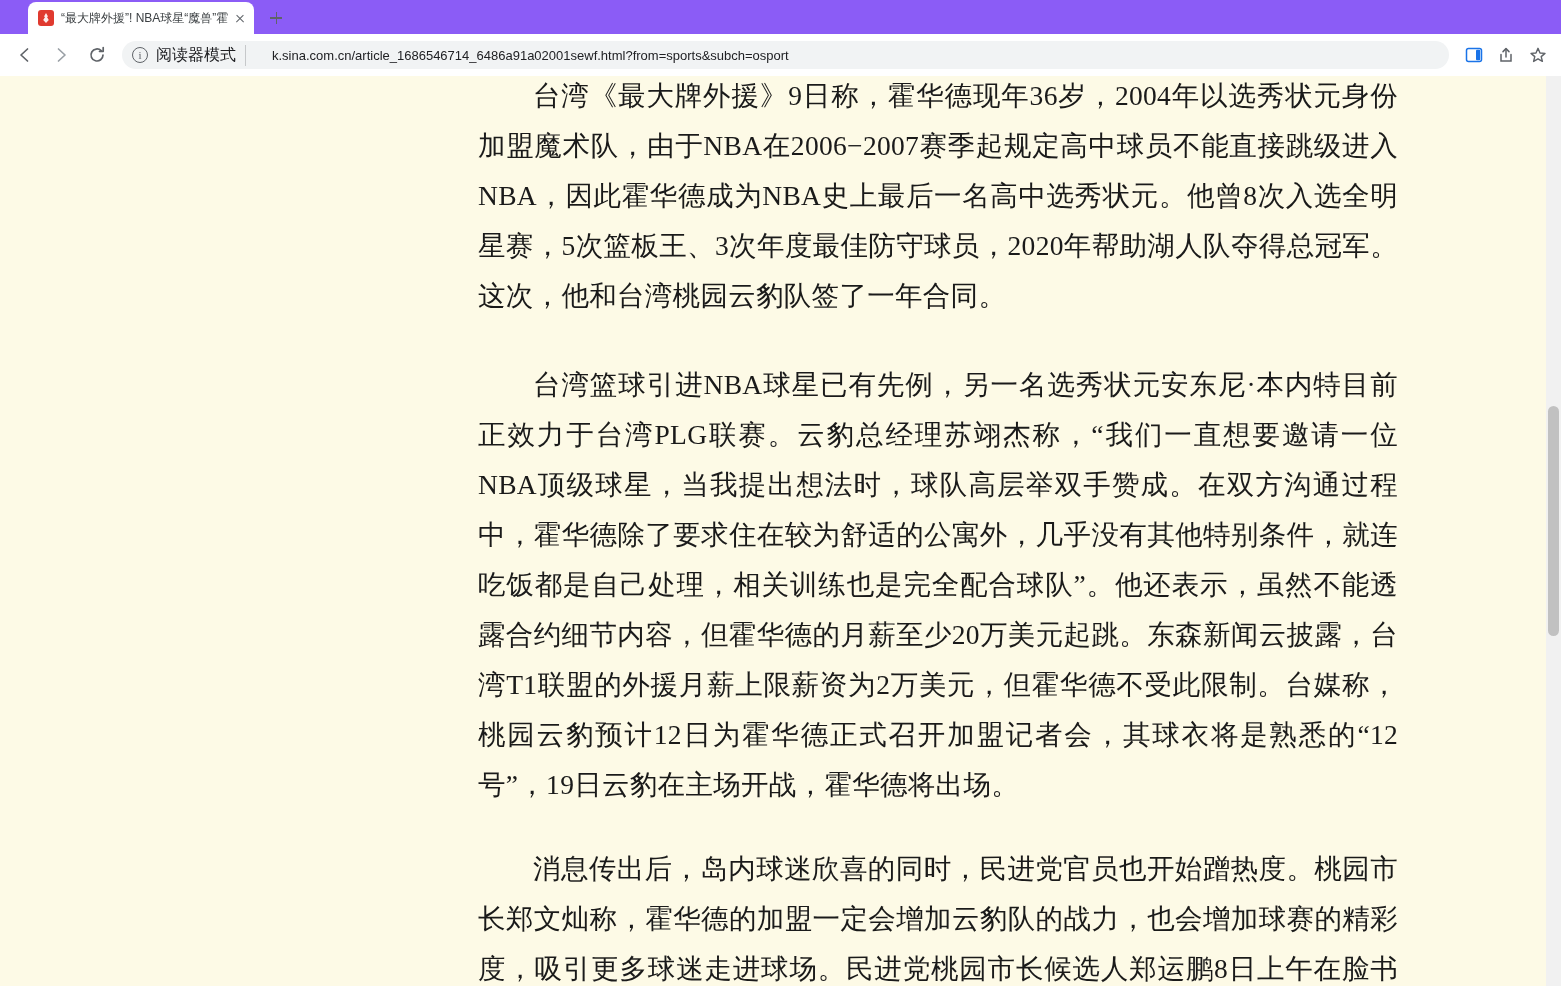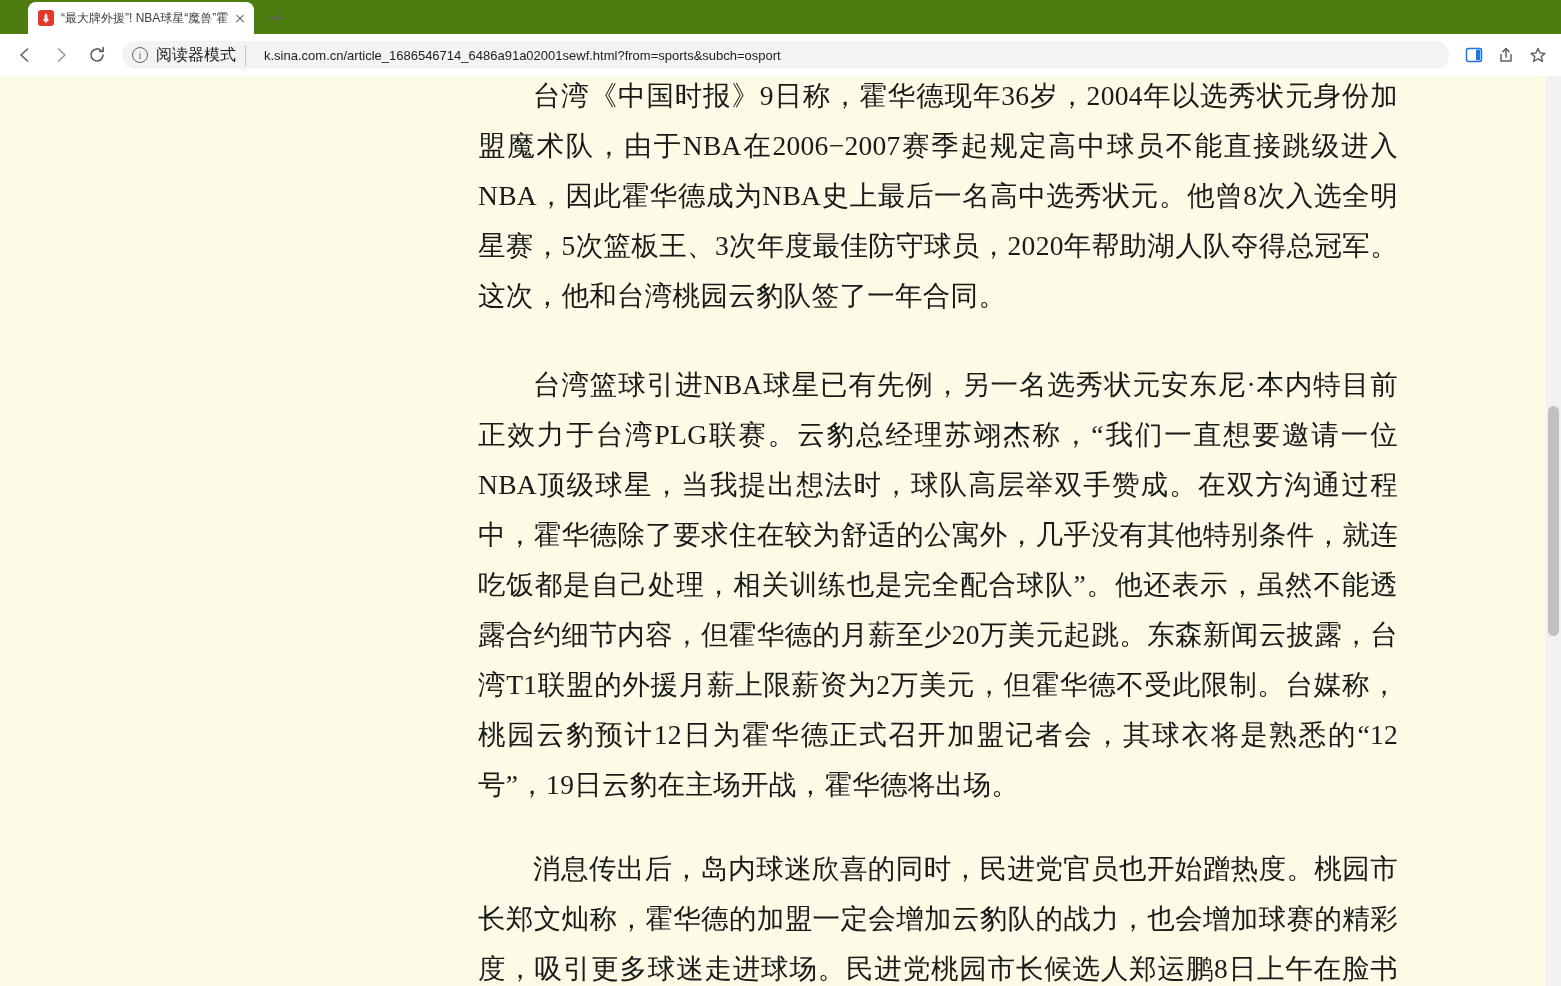--- a/index.html
+++ b/index.html
@@ -18,21 +18,21 @@
   .browser {
     width: 1561px;
     height: 986px;
     display: flex;
     flex-direction: column;
     background: #dee1e6;
   }
 
   .tabstrip {
     height: 34px;
-    background: #4d7c0f;
+    background: #8b5cf6;
     display: flex;
     align-items: flex-end;
     padding: 0;
     position: relative;
   }
   .tab {
     height: 32px;
     min-width: 200px;
     max-width: 230px;
     background: #ffffff;
@@ -150,21 +150,21 @@
     color: #202124;
     margin-left: 8px;
     padding-right: 9px;
     border-right: 1px solid #c6c8ca;
     flex: 0 0 auto;
     white-space: nowrap;
   }
   .omnibox-url {
     font-size: 13px;
     color: #202124;
-    margin-left: 18px;
+    margin-left: 26px;
     white-space: nowrap;
     overflow: hidden;
     text-overflow: ellipsis;
     flex: 1 1 auto;
   }
   .tb-right {
     display: flex;
     align-items: center;
     flex: 0 0 auto;
   }
@@ -279,21 +279,21 @@
       <div class="tb-icon">
         <svg width="18" height="18" viewBox="0 0 18 18">
           <path d="M9 2.3 L11 7 L16 7.4 L12.2 10.6 L13.4 15.4 L9 12.8 L4.6 15.4 L5.8 10.6 L2 7.4 L7 7 Z" fill="none" stroke="#5f6368" stroke-width="1.4" stroke-linejoin="round"></path>
         </svg>
       </div>
     </div>
   </div>
 
   <div class="viewport">
     <div class="article">
-      <p>台湾《中国时报》9日称，霍华德现年36岁，2004年以选秀状元身份加盟魔术队，由于NBA在2006−2007赛季起规定高中球员不能直接跳级进入NBA，因此霍华德成为NBA史上最后一名高中选秀状元。他曾8次入选全明星赛，5次篮板王、3次年度最佳防守球员，2020年帮助湖人队夺得总冠军。这次，他和台湾桃园云豹队签了一年合同。</p>
+      <p>台湾《最大牌外援》9日称，霍华德现年36岁，2004年以选秀状元身份加盟魔术队，由于NBA在2006−2007赛季起规定高中球员不能直接跳级进入NBA，因此霍华德成为NBA史上最后一名高中选秀状元。他曾8次入选全明星赛，5次篮板王、3次年度最佳防守球员，2020年帮助湖人队夺得总冠军。这次，他和台湾桃园云豹队签了一年合同。</p>
       <p>台湾篮球引进NBA球星已有先例，另一名选秀状元安东尼·本内特目前正效力于台湾PLG联赛。云豹总经理苏翊杰称，“我们一直想要邀请一位NBA顶级球星，当我提出想法时，球队高层举双手赞成。在双方沟通过程中，霍华德除了要求住在较为舒适的公寓外，几乎没有其他特别条件，就连吃饭都是自己处理，相关训练也是完全配合球队”。他还表示，虽然不能透露合约细节内容，但霍华德的月薪至少20万美元起跳。东森新闻云披露，台湾T1联盟的外援月薪上限薪资为2万美元，但霍华德不受此限制。台媒称，桃园云豹预计12日为霍华德正式召开加盟记者会，其球衣将是熟悉的“12号”，19日云豹在主场开战，霍华德将出场。</p>
       <p>消息传出后，岛内球迷欣喜的同时，民进党官员也开始蹭热度。桃园市长郑文灿称，霍华德的加盟一定会增加云豹队的战力，也会增加球赛的精彩度，吸引更多球迷走进球场。民进党桃园市长候选人郑运鹏8日上午在脸书称，“我只想说，我从小就看过魔兽在魔术队打球，他的肌肉</p>
     </div>
     <div class="scrollbar">
       <div class="thumb"></div>
     </div>
   </div>
 
 </div>
 

